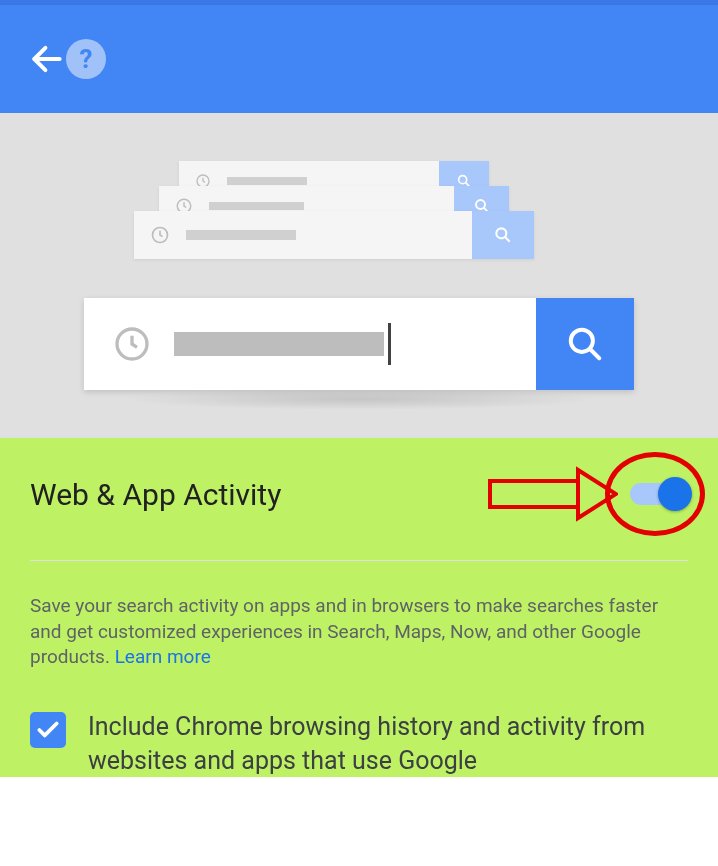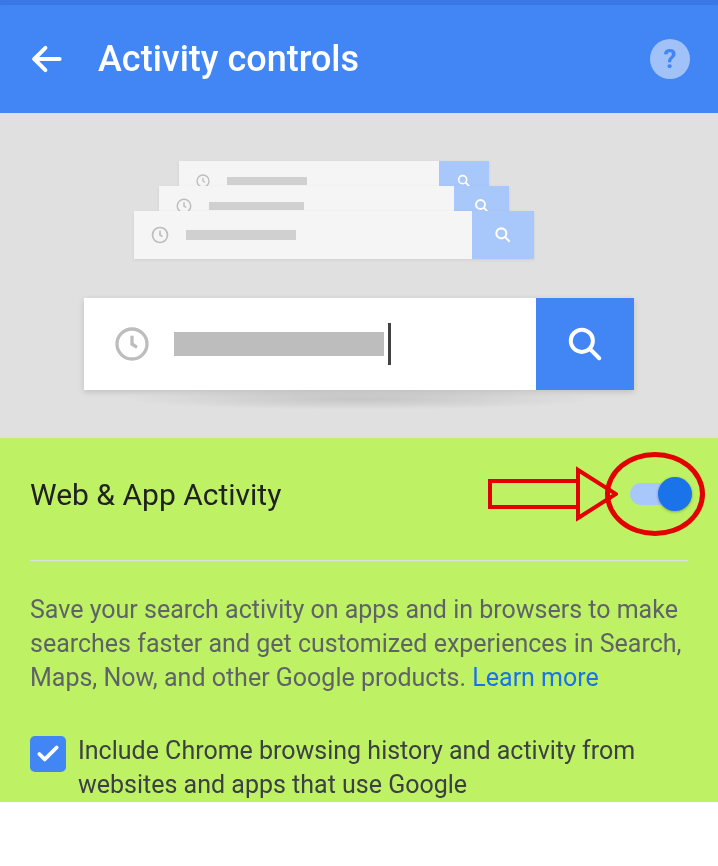--- a/index.html
+++ b/index.html
@@ -193,21 +193,21 @@
       background: #1a73e8;
       border-radius: 50%;
       position: absolute;
       right: -4px;
       top: 50%;
       transform: translateY(-50%);
       box-shadow: 0 1px 3px rgba(0,0,0,0.3);
     }
     .description {
       margin-top: 32px;
-      font-size: 25px;
+      font-size: 19px;
       line-height: 1.35;
       color: #5f6368;
     }
     .learn-more {
       color: #1a73e8;
       cursor: pointer;
     }
     .checkbox-row {
       display: flex;
       align-items: flex-start;
@@ -219,39 +219,38 @@
       background: #4285f4;
       border-radius: 5px;
       display: flex;
       align-items: center;
       justify-content: center;
       flex-shrink: 0;
       cursor: pointer;
       margin-top: 2px;
     }
     .checkbox-label {
-      margin-left: 12px;
+      margin-left: 22px;
       font-size: 25px;
       line-height: 1.35;
       color: #3c4043;
     }
   </style>
 </head>
 <body>
 
 <div class="top-accent"></div>
 
 <div class="header">
   <div class="back-arrow">
     <svg width="38" height="38" viewBox="0 0 24 24" fill="none" stroke="#fff" stroke-width="2.5" stroke-linecap="round" stroke-linejoin="round">
       <line x1="20" y1="12" x2="4" y2="12"></line>
       <polyline points="11 5 4 12 11 19"></polyline>
     </svg>
   </div>
-  <div class="page-title">Activity controls</div>
   <div class="help-button">?</div>
 </div>
 
 <div class="illustration">
   <div class="search-stack">
     <div class="search-card card1">
       <svg class="clock" width="16" height="16" viewBox="0 0 24 24" fill="none" stroke="#bdbdbd" stroke-width="2">
           <circle cx="12" cy="12" r="9"></circle>
           <polyline points="12 7 12 12 15 14"></polyline>
         </svg>

